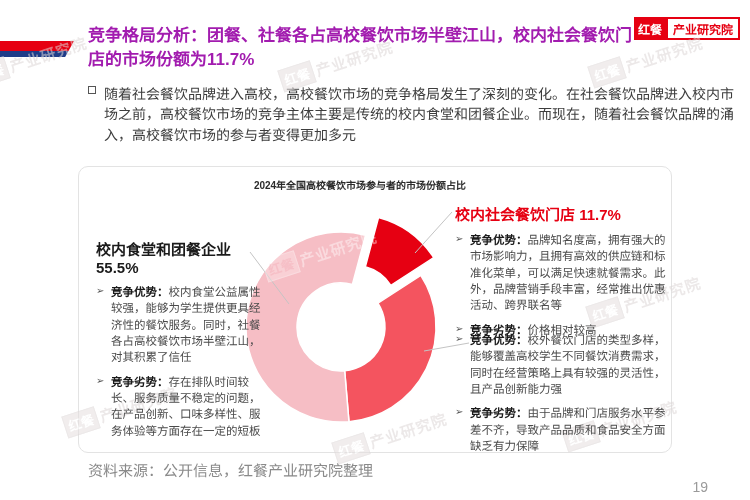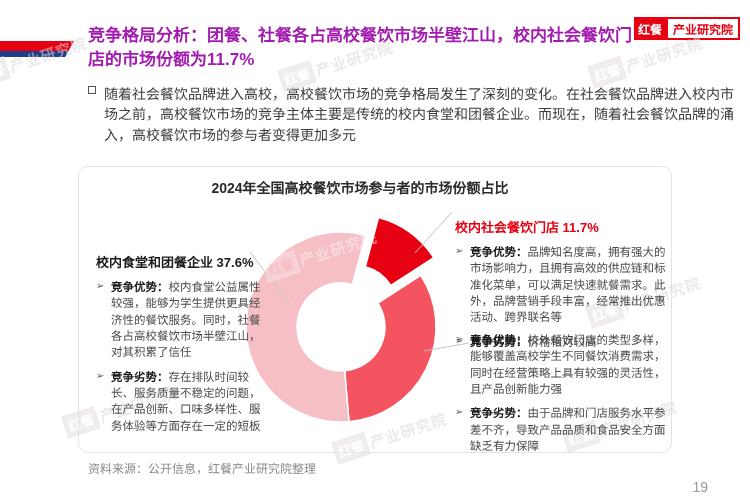--- a/index.html
+++ b/index.html
@@ -24,40 +24,40 @@
   
   .bullets{position:absolute;left:88px;top:84px;width:650px;margin:0;padding:0;list-style:none;}
   .bullets li{position:relative;padding-left:16px;margin-bottom:9px;
               font-size:14px;line-height:1.45;color:#3d3d3d;}
   .sq{position:absolute;left:0;top:2px;width:6px;height:6px;border:1.2px solid #555;background:#fff;}
 
   
   .panel{position:absolute;left:78px;top:166px;width:592px;height:285px;
          border:1px solid #e3e3e3;border-radius:10px;background:#fff;}
   .chart-title{position:absolute;left:78px;top:177px;width:564px;text-align:center;
-               font-size:14px;font-weight:bold;color:#2b2b2b;z-index:2;}
+               font-size:10px;font-weight:bold;color:#2b2b2b;z-index:2;}
 
   #donut{position:absolute;left:216px;top:202px;z-index:2;}
   .connectors{position:absolute;left:0;top:0;z-index:2;pointer-events:none;}
 
   
   .block{position:absolute;z-index:2;}
-  .block h3{margin:14px 0 8px 0;font-size:13px;font-weight:bold;color:#1b1b1b;}
+  .block h3{margin:0 0 8px 0;font-size:15px;font-weight:bold;color:#1b1b1b;}
   .block.left{left:96px;top:238px;width:168px;}
   .block.rt{left:455px;top:203px;width:216px;}
   .block.rb{left:455px;top:332px;width:216px;}
   .block.rt h3{color:#e60012;}
   .block.rb h3{color:#ee4b57;}
   .point{position:relative;padding-left:15px;margin-bottom:8px;
          font-size:11.5px;line-height:1.42;color:#4a4a4a;}
   .point b{color:#1b1b1b;}
   .arr{position:absolute;left:0;top:0;font-size:10px;color:#555;}
 
   
-  .source{position:absolute;left:88px;top:459px;font-size:12px;color:#8a8a8a;z-index:2;}
+  .source{position:absolute;left:88px;top:459px;font-size:15px;color:#8a8a8a;z-index:2;}
   .page-num{position:absolute;right:42px;top:479px;font-size:14px;color:#9a9a9a;z-index:2;}
 
   
   .wm{position:absolute;display:flex;align-items:center;gap:3px;
       transform:rotate(-18deg);opacity:.55;z-index:1;pointer-events:none;}
   .wm .wb{border:1px solid #ddd7d7;background:#e6e0e0;color:#fff;
           font-size:13px;font-weight:bold;padding:1px 3px;}
   .wm .wt{color:#ddd7d7;font-size:15px;font-weight:bold;letter-spacing:1px;}
   .wm.onchart{z-index:3;opacity:.5;}
   .wm.onchart .wb{background:rgba(255,255,255,.55);border-color:rgba(255,255,255,.7);color:rgba(246,190,197,.9);}
@@ -96,21 +96,21 @@
       <path d="M 7.95 94.67 A 95 95 0 1 1 24.59 -91.76 L 11.39 -42.50 A 44 44 0 1 0 3.68 43.85 Z" fill="#f6bec5" stroke="#fff" stroke-width="1.5" transform="translate(0.00,0.00)"></path>
     </svg>
 
   <svg class="connectors" width="750" height="500">
     <line x1="250" y1="252" x2="289" y2="304" stroke="#c4c4c4" stroke-width="1"></line>
     <line x1="415" y1="253" x2="452" y2="212" stroke="#c4c4c4" stroke-width="1"></line>
     <line x1="424" y1="351" x2="469" y2="343" stroke="#c4c4c4" stroke-width="1"></line>
   </svg>
 
   <div class="block left">
-    <h3>校内食堂和团餐企业 37.6%</h3>
+    <h3>校内食堂和团餐企业 55.5%</h3>
     <div class="point">
       <span class="arr">➢</span>
       <b>竞争优势：</b><span>校内食堂公益属性较强，能够为学生提供更具经济性的餐饮服务。同时，社餐各占高校餐饮市场半壁江山，对其积累了信任</span>
     </div>
     <div class="point">
       <span class="arr">➢</span>
       <b>竞争劣势：</b><span>存在排队时间较长、服务质量不稳定的问题，在产品创新、口味多样性、服务体验等方面存在一定的短板</span>
     </div>
   </div>
 

